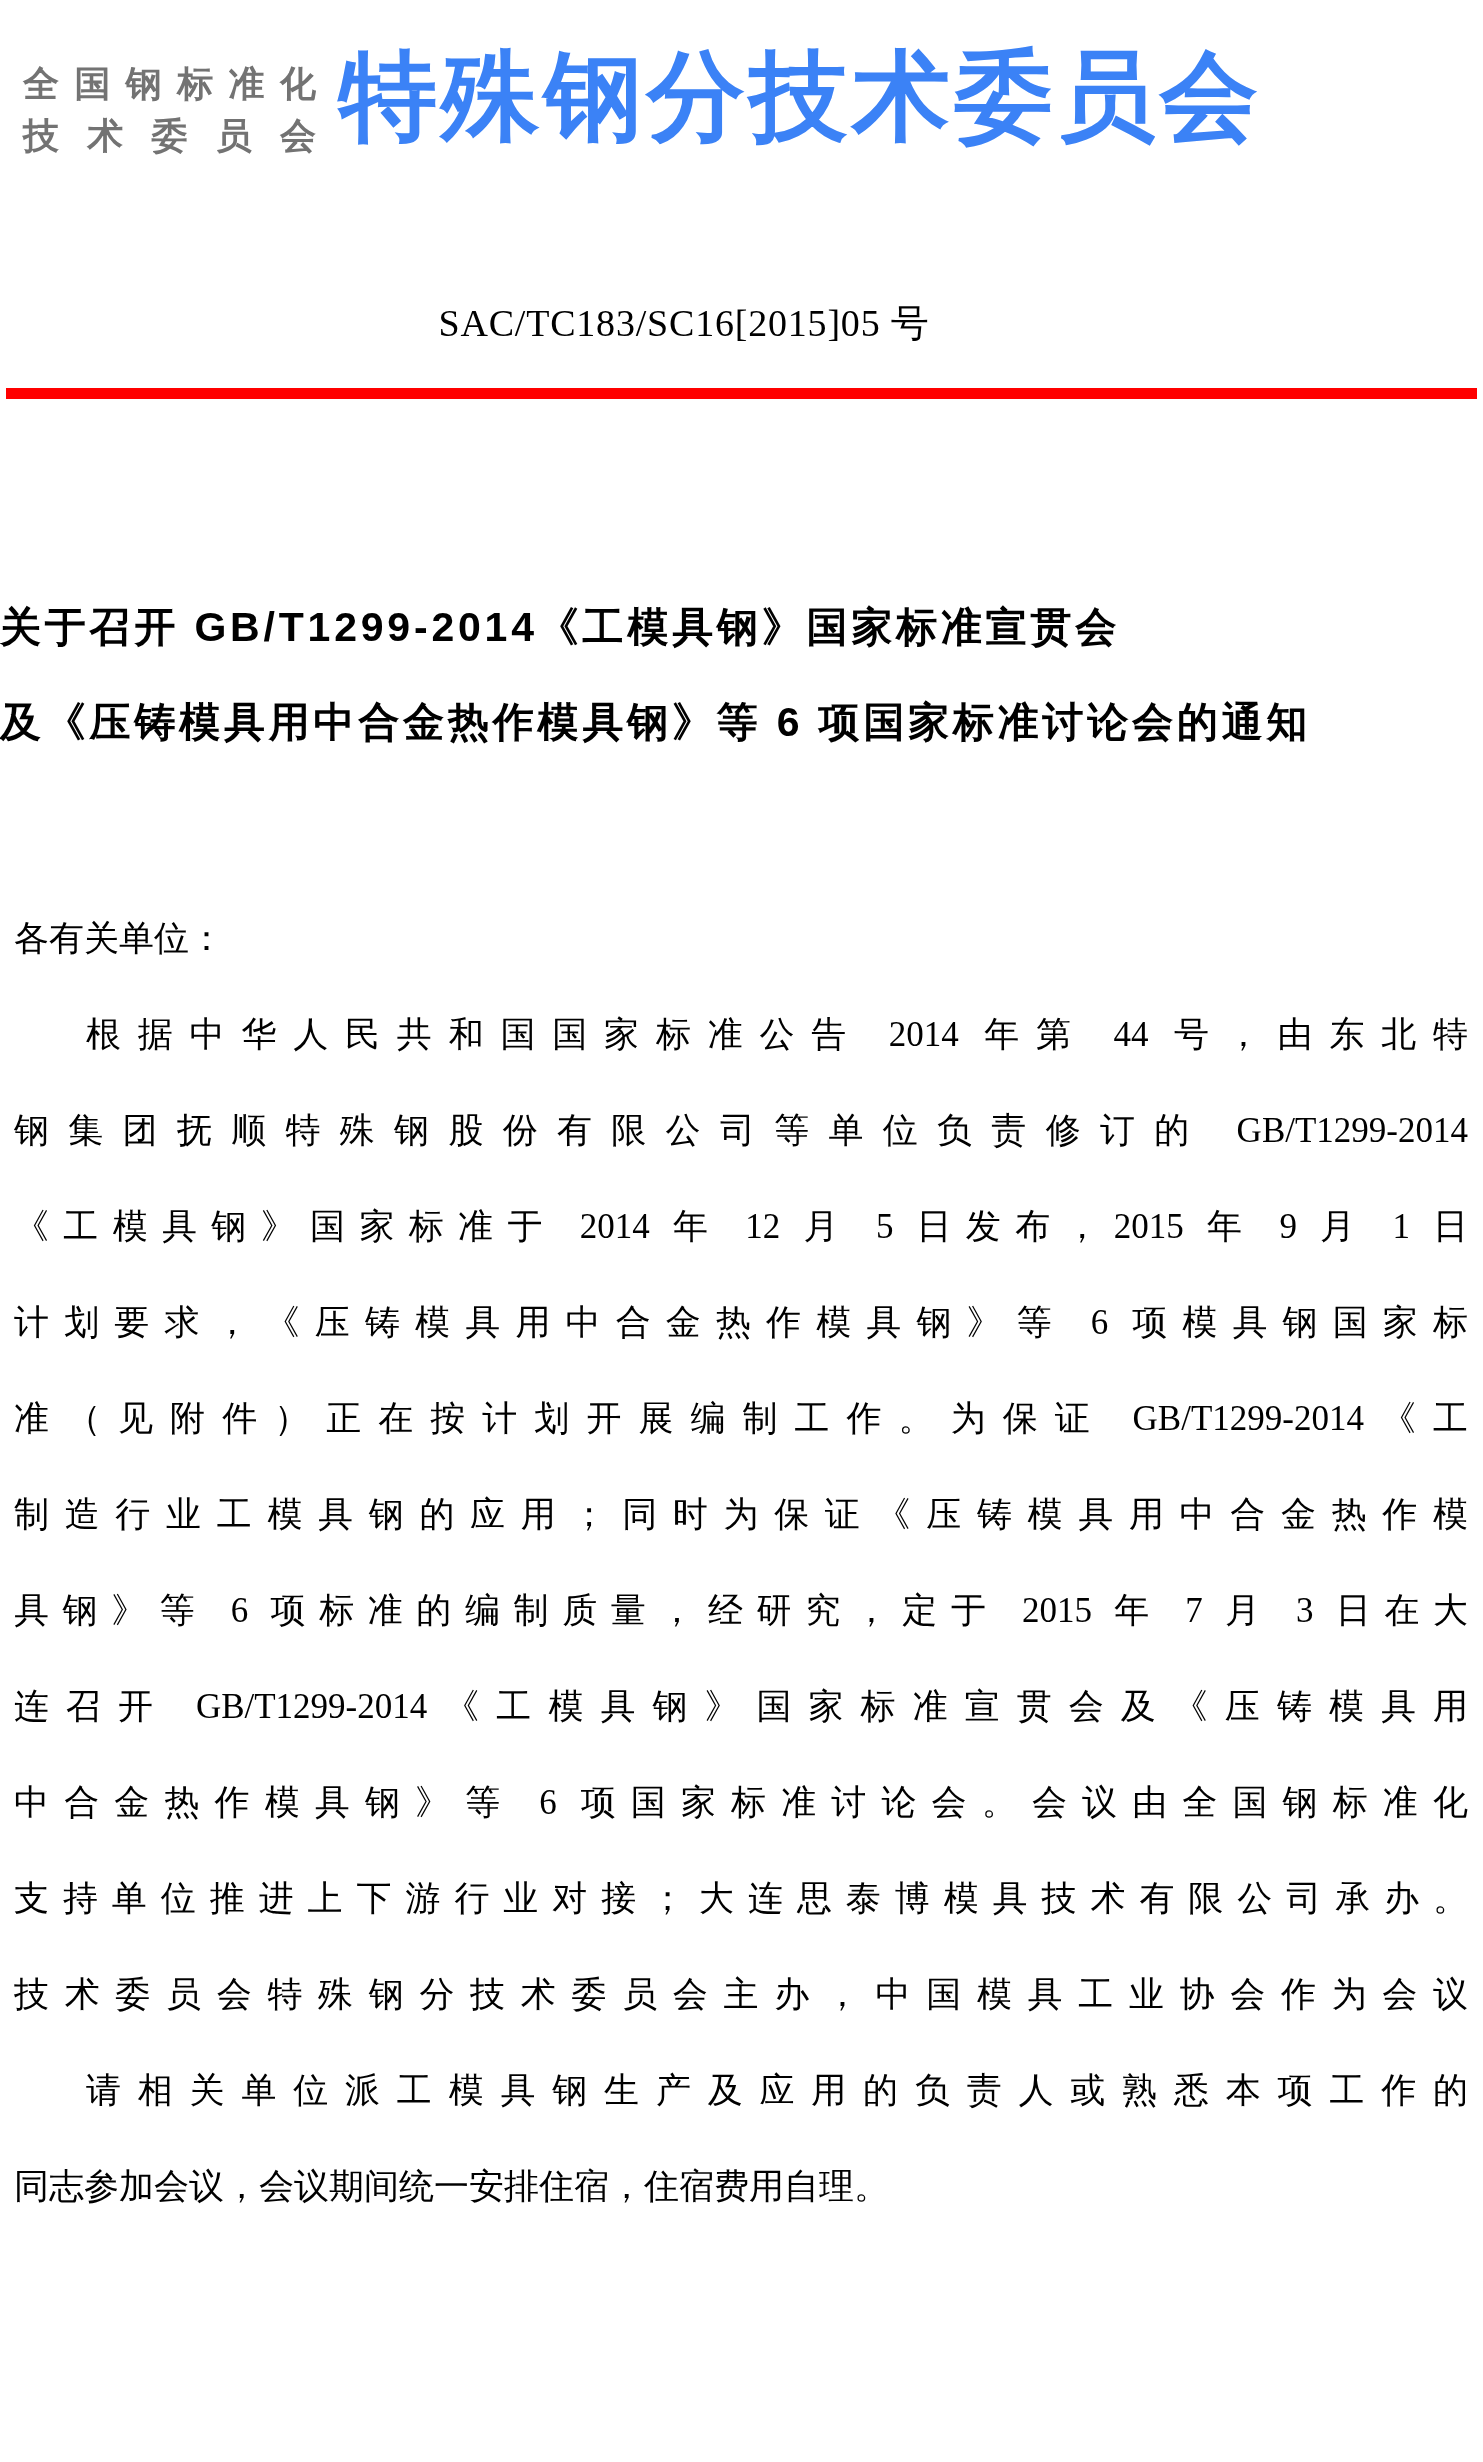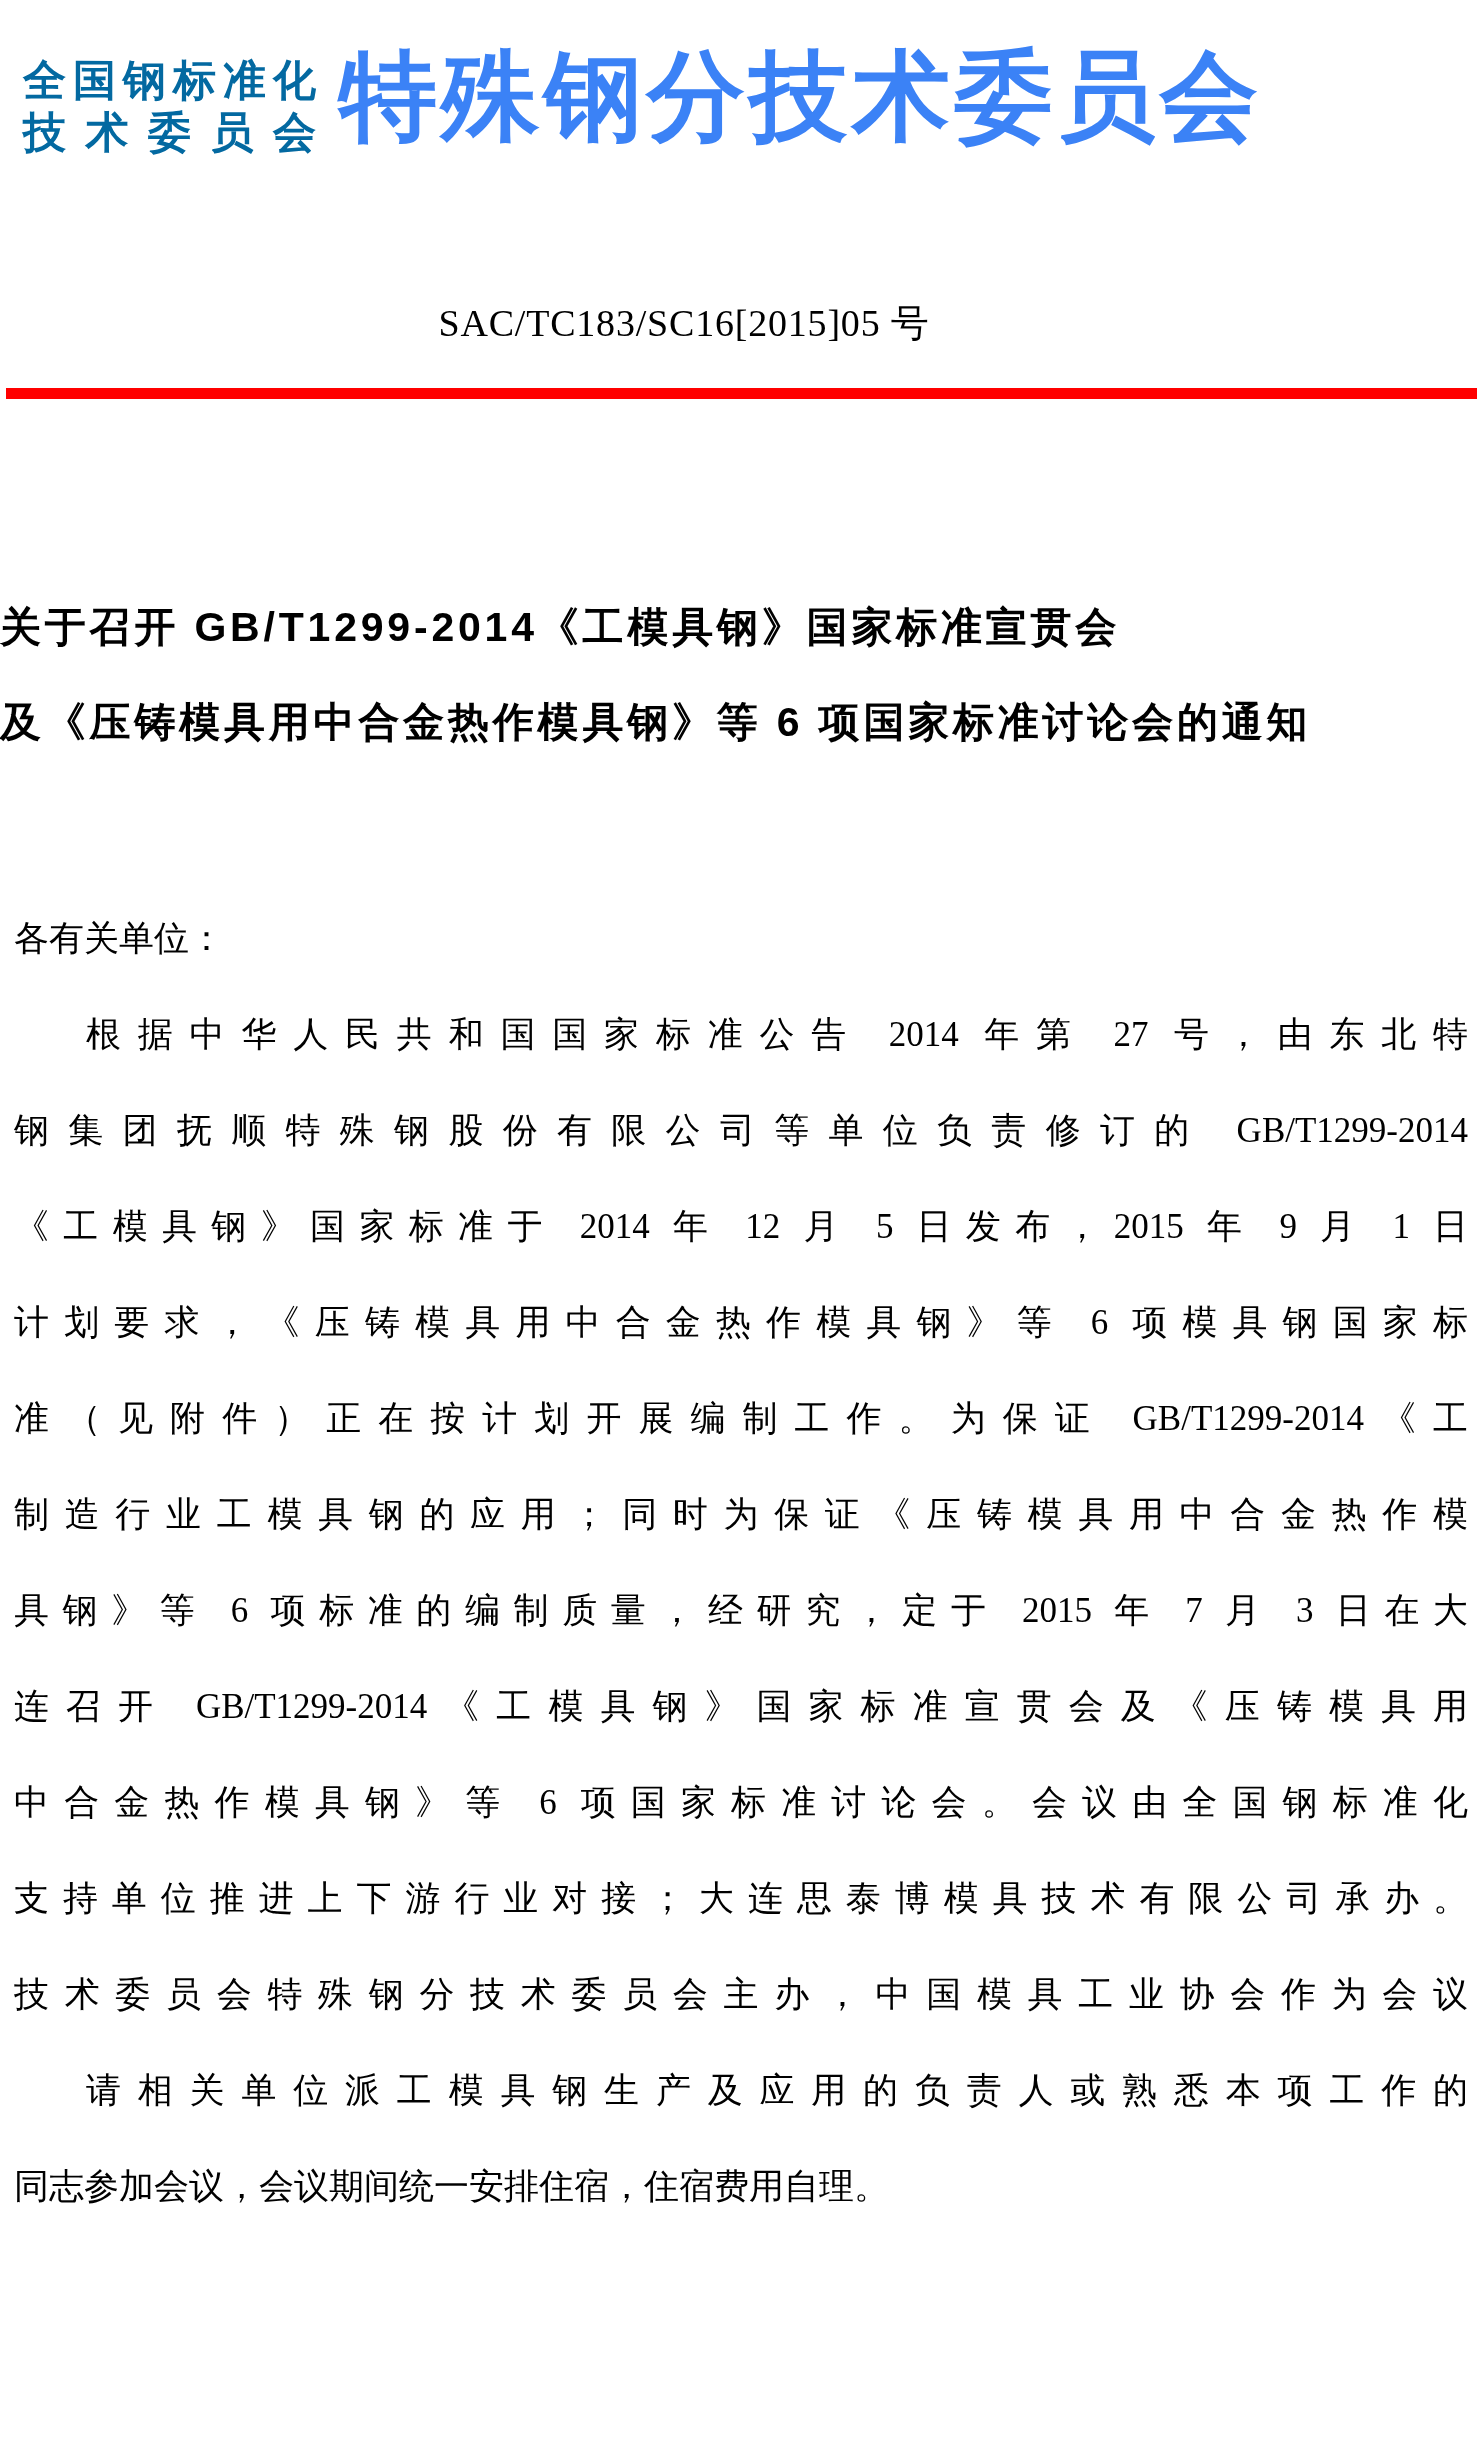--- a/index.html
+++ b/index.html
@@ -5,22 +5,22 @@
   * { margin:0; padding:0; box-sizing:border-box; }
   html, body { background:#ffffff; }
   .page {
     position:relative; width:1484px; height:2462px;
     background:#ffffff; overflow:hidden; color:#000;
     font-family:"Liberation Serif", serif;
   }
   
   .header { position:absolute; top:40px; left:23px; display:flex; align-items:flex-start; }
   .org-small {
-    width:293px; margin-top:18.4px; color:#0369a1; font-weight:bold;
-    font-size:43px; line-height:52px;font-family:Liberation Mono, monospace;
+    width:293px; margin-top:18.4px; color:#737373; font-weight:bold;
+    font-size:36px; line-height:52px;
   }
   .org-line { text-align:justify; text-align-last:justify; }
   .org-large {
     margin-left:23px; color:#3b82f6; font-weight:bold;
     font-size:98px; line-height:115px; letter-spacing:4.6px; white-space:nowrap;
   }
   
   .doc-number {
     position:absolute; top:298px; left:0; width:100%;
     text-align:center; transform:translateX(-58px);
@@ -60,21 +60,21 @@
 
   <div class="red-rule"></div>
 
   <div class="title">
     <div>关于召开 GB/T1299-2014《工模具钢》国家标准宣贯会</div>
     <div>及《压铸模具用中合金热作模具钢》等 6 项国家标准讨论会的通知</div>
   </div>
 
   <div class="body-text">
     <div class="line">各有关单位：</div>
-    <div class="line j indent">根据中华人民共和国国家标准公告 2014 年第 27 号，由东北特</div>
+    <div class="line j indent">根据中华人民共和国国家标准公告 2014 年第 44 号，由东北特</div>
     <div class="line j">钢集团抚顺特殊钢股份有限公司等单位负责修订的 GB/T1299-2014</div>
     <div class="line j">《工模具钢》国家标准于 2014 年 12 月 5 日发布，2015 年 9 月 1 日</div>
     <div class="line j">计划要求，《压铸模具用中合金热作模具钢》等 6 项模具钢国家标</div>
     <div class="line j">准（见附件）正在按计划开展编制工作。为保证 GB/T1299-2014《工</div>
     <div class="line j">制造行业工模具钢的应用；同时为保证《压铸模具用中合金热作模</div>
     <div class="line j">具钢》等 6 项标准的编制质量，经研究，定于 2015 年 7 月 3 日在大</div>
     <div class="line j">连召开 GB/T1299-2014《工模具钢》国家标准宣贯会及《压铸模具用</div>
     <div class="line j">中合金热作模具钢》等 6 项国家标准讨论会。会议由全国钢标准化</div>
     <div class="line j">支持单位推进上下游行业对接；大连思泰博模具技术有限公司承办。</div>
     <div class="line j">技术委员会特殊钢分技术委员会主办，中国模具工业协会作为会议</div>

